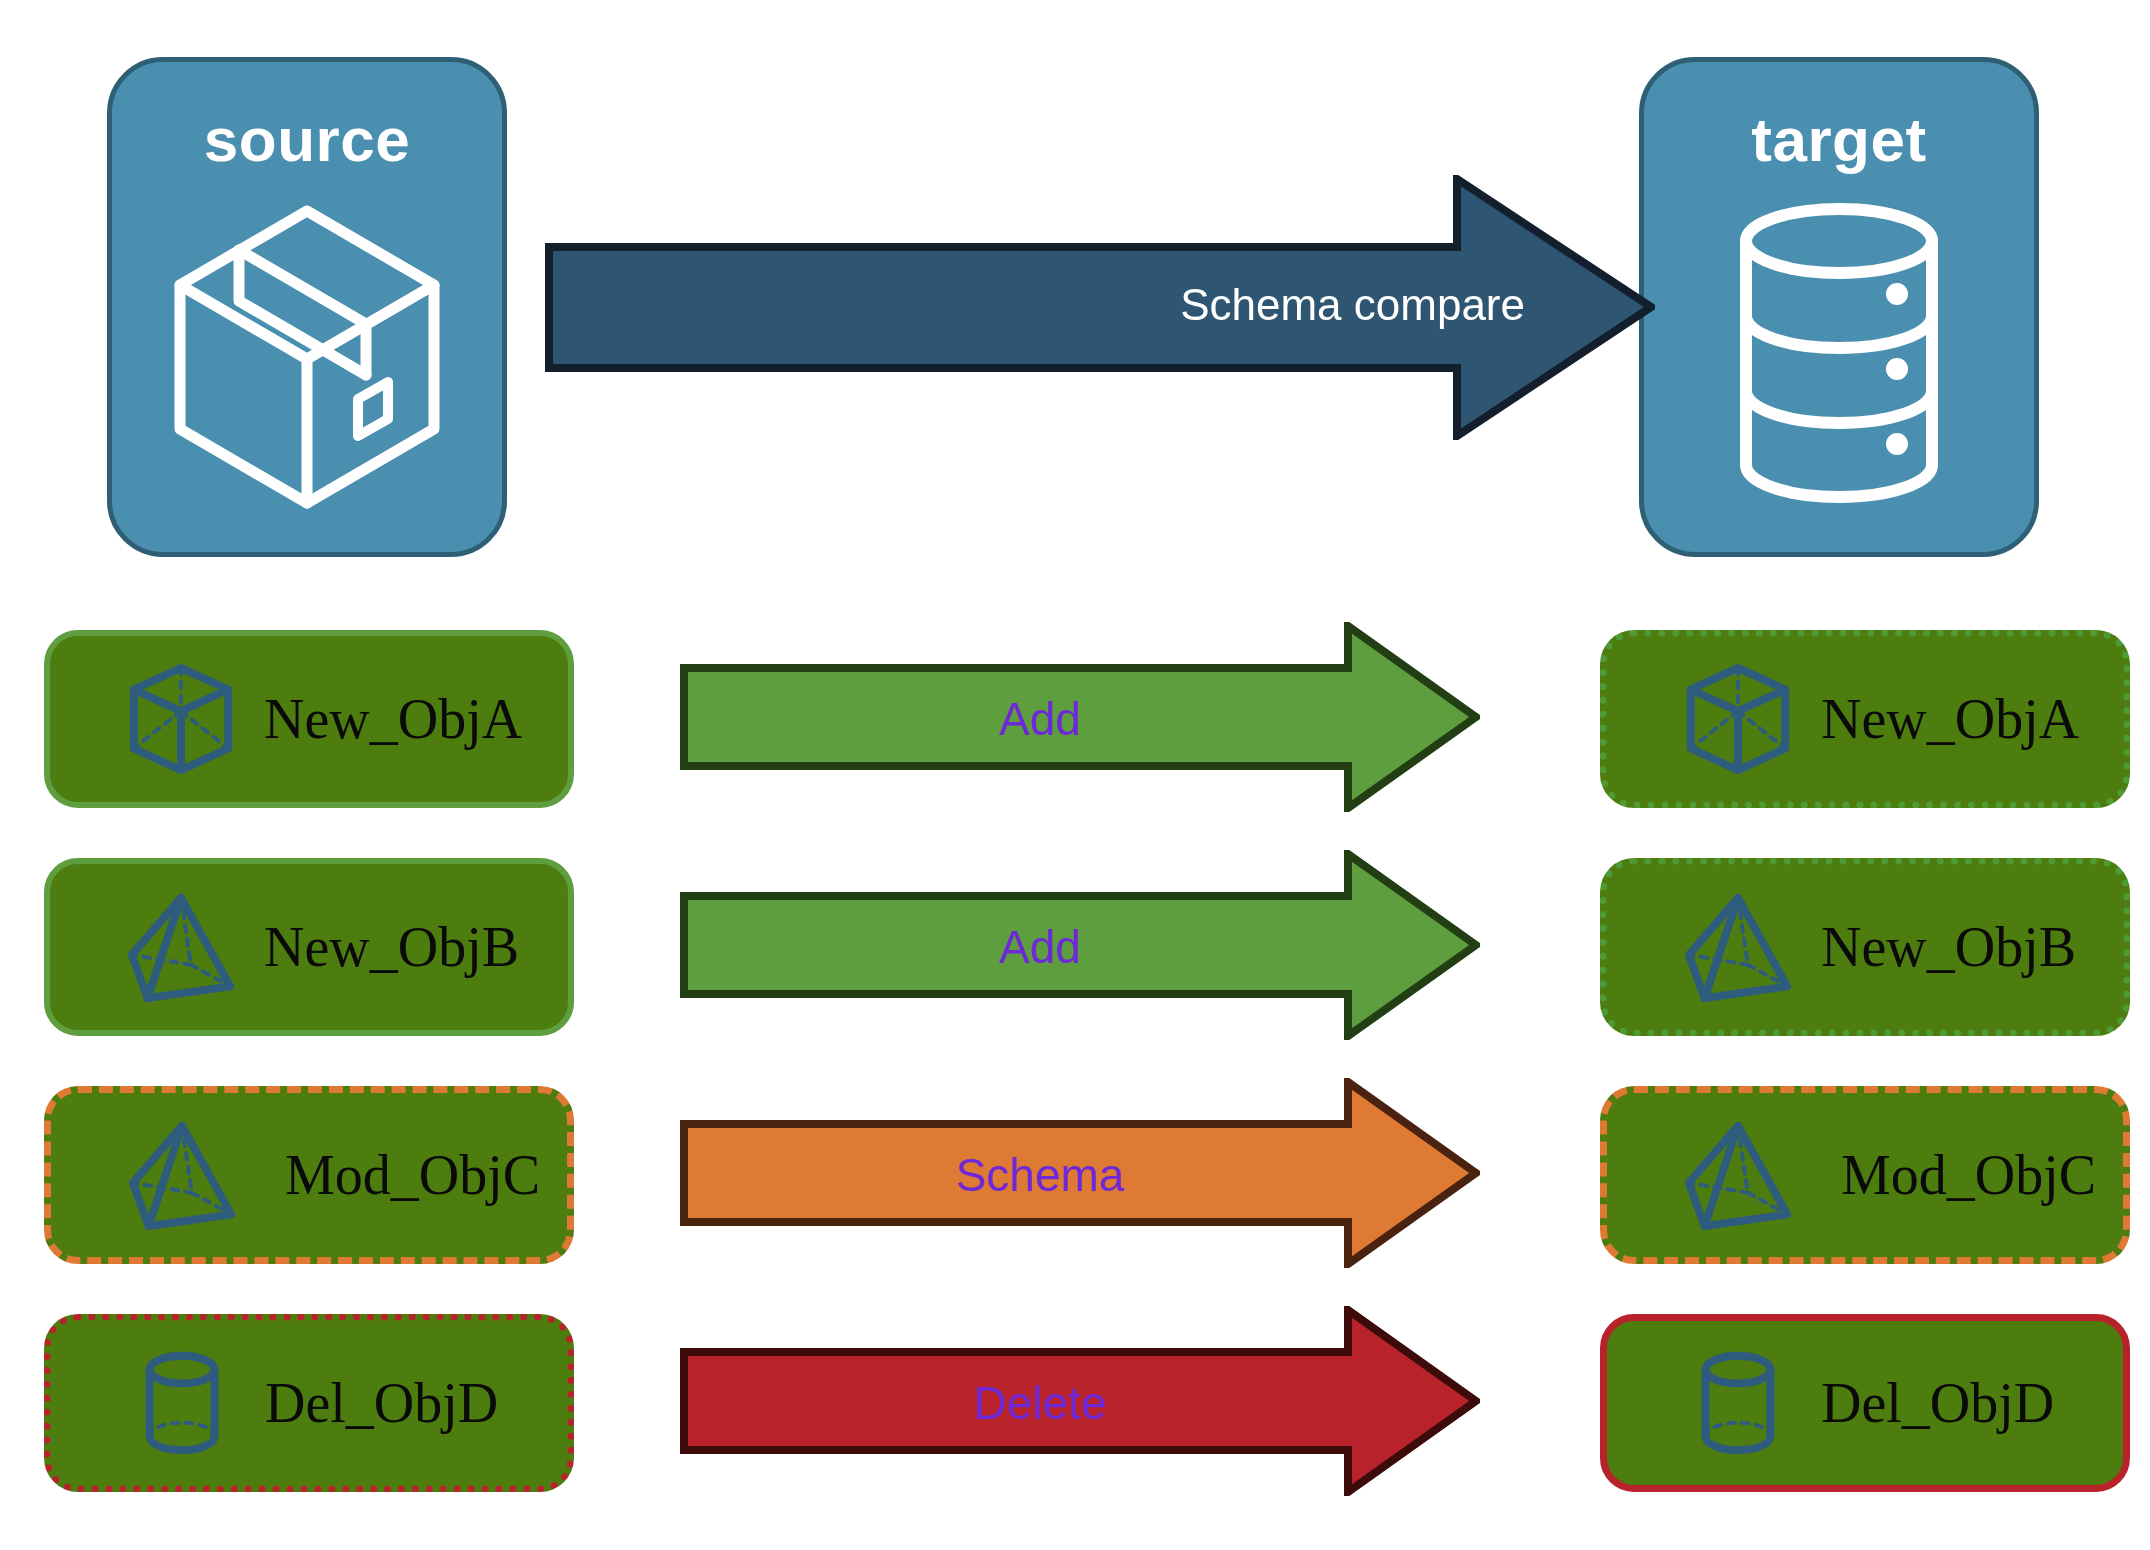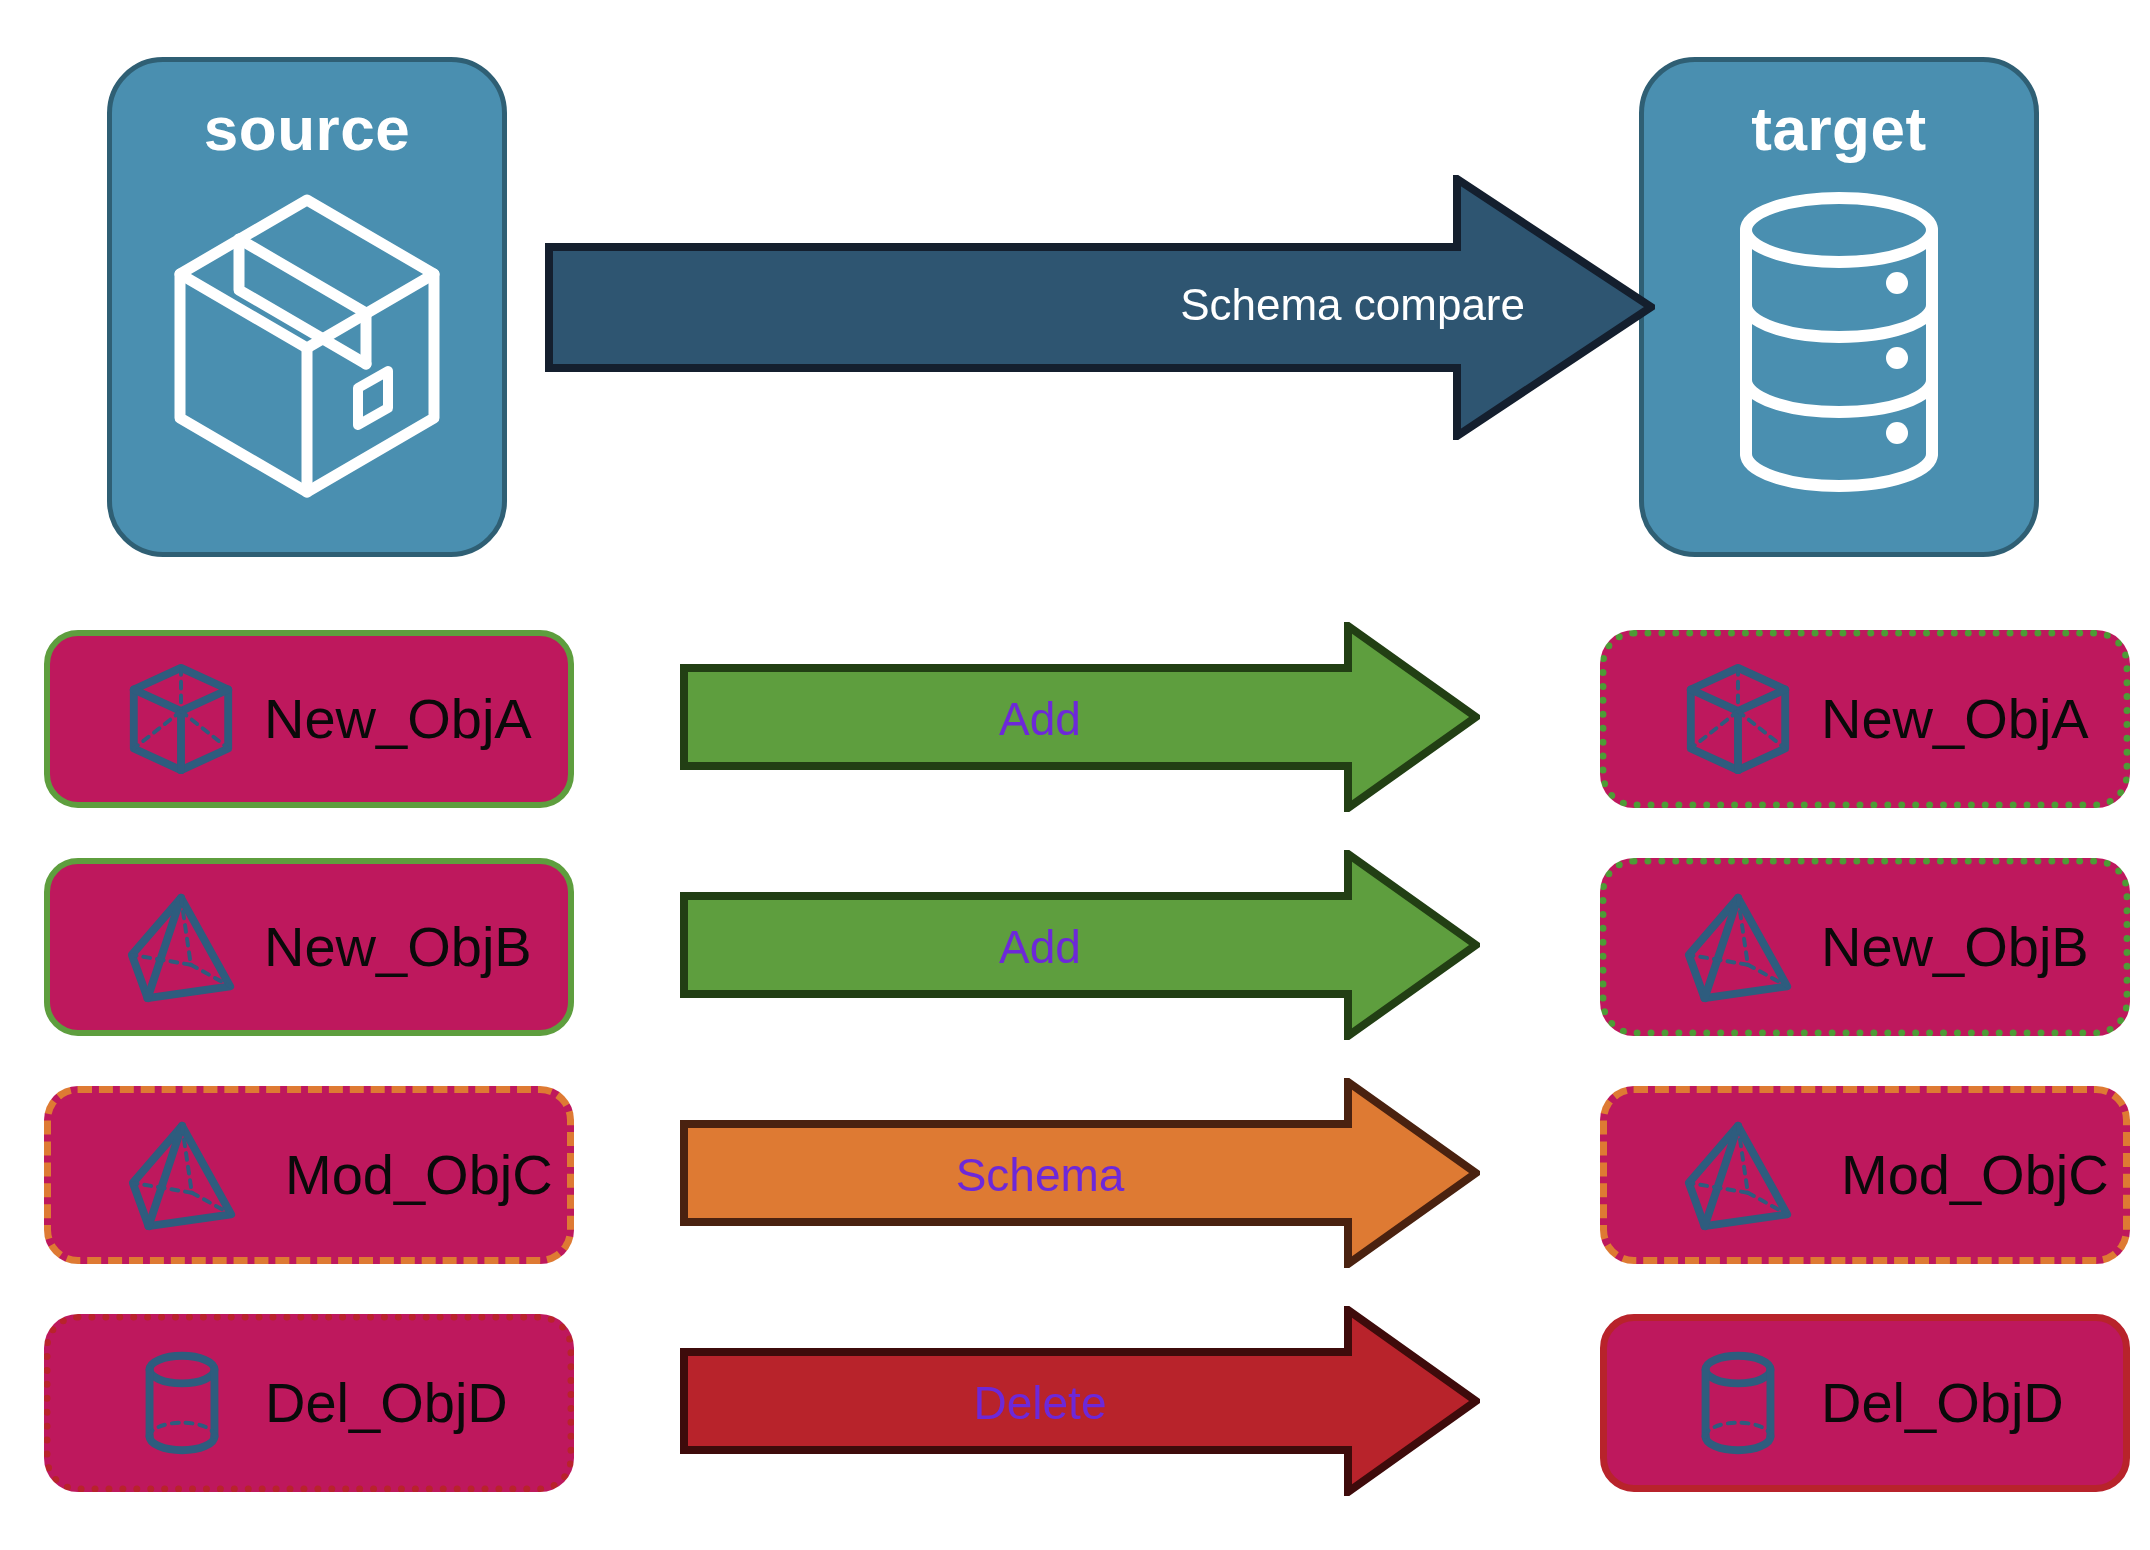--- a/index.html
+++ b/index.html
@@ -32,21 +32,21 @@
     border: 5px solid #2F5F74;
     box-sizing: border-box;
     display: flex;
     flex-direction: column;
     align-items: center;
   }
   #endpoint-source { left: 107px; top: 57px; }
   #endpoint-target { left: 1639px; top: 57px; }
 
   .endpoint-title {
-    margin-top: 36px;
+    margin-top: 47px;
     font-size: 62px;
     font-weight: bold;
     color: #ffffff;
     letter-spacing: 0.5px;
     line-height: 1;
   }
   .endpoint-icon {
     margin-top: 22px;
     width: 290px;
     height: 320px;
@@ -73,25 +73,26 @@
     width: 980px;
     text-align: right;
   }
 
   
   .obj-card {
     position: absolute;
     width: 530px;
     height: 178px;
     border-radius: 34px;
-    background: #be185d;
+    background: #4d7c0f;
     box-sizing: border-box;
     display: flex;
     flex-direction: row;
     align-items: center;
+    font-family: Liberation Serif, serif;
   }
   .obj-card .obj-icon {
     width: 118px;
     height: 118px;
     margin-left: 72px;
     flex: 0 0 auto;
   }
   .obj-card .obj-label {
     margin-left: 24px;
     font-size: 56px;

